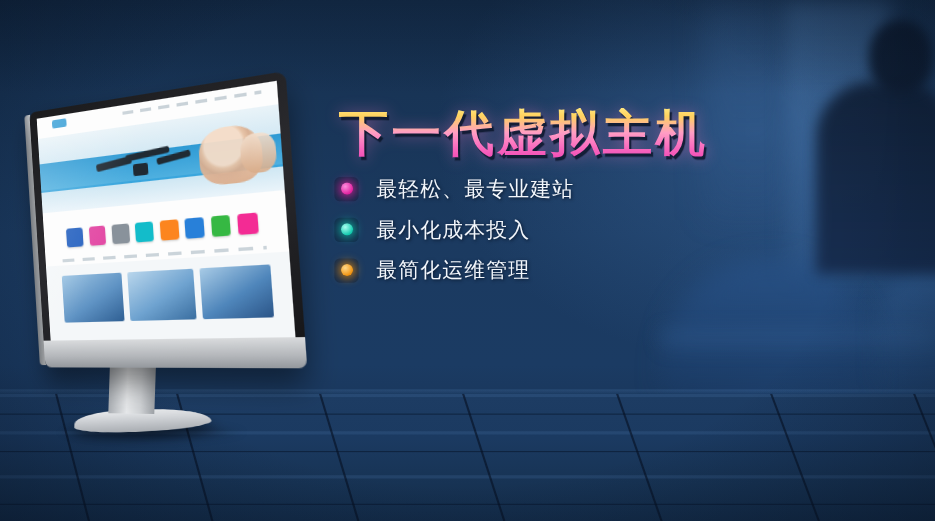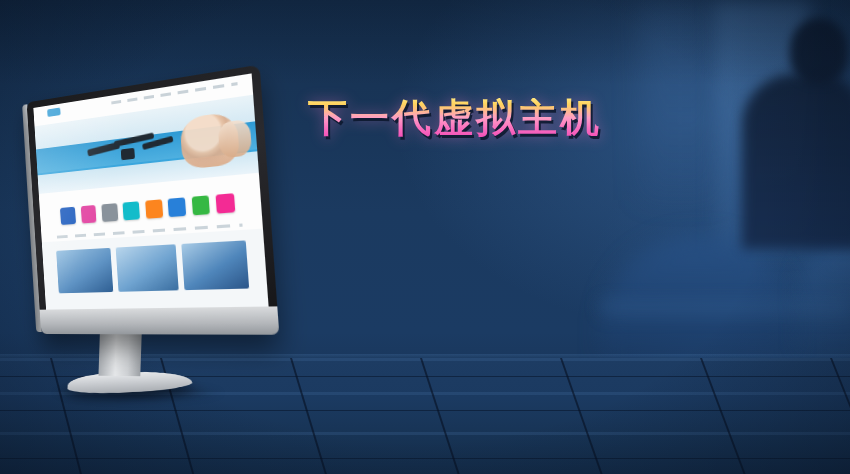--- a/index.html
+++ b/index.html
@@ -212,30 +212,30 @@
   .imac-shadow{
     position:absolute;left:48px;top:306px;width:170px;height:18px;
     background:radial-gradient(ellipse at center, rgba(4,12,26,.55), rgba(4,12,26,0) 72%);
     filter:blur(3px);
   }
 
   
   #copy{position:absolute;left:300px;top:98px;width:420px;}
 
   .headline{
-    font-size:39px;
+    font-size:45px;
     font-weight:bold;
     letter-spacing:3px;
     line-height:1.05;
     margin:0 0 8px 8px;
     background:linear-gradient(180deg,#ffe680 0%,#ffd25e 16%,#ff9ec4 48%,#fb72c0 72%,#f049b6 100%);
     -webkit-background-clip:text;background-clip:text;
     -webkit-text-fill-color:transparent;color:transparent;
     filter:drop-shadow(2px 3px 0 rgba(10,22,44,.85)) drop-shadow(0 0 7px rgba(255,120,200,.35));
-    font-family:Liberation Sans, sans-serif;
+    font-family:Liberation Serif, serif;
   }
 
   .subline{
     font-size:23px;
     color:#ffffff;
     letter-spacing:5px;
     margin:0 0 20px 12px;
     font-style:italic;
     font-family:"DejaVu Serif","Liberation Serif",serif;
     text-shadow:1px 2px 3px rgba(6,16,34,.8);
@@ -343,15 +343,35 @@
           <div class="screen-gloss"></div>
         </div>
         <div class="imac-chin"></div>
       </div>
     </div>
   </div>
 
   <div id="copy">
     <h1 class="headline">下一代虚拟主机</h1>
 
+    <ul class="bullets" id="feature-list">
+      <li class="bullet">
+        <span class="dot-wrap">
+            <span class="dot pink"></span>
+          </span>
+        <span class="bullet-text">最轻松、最专业建站</span>
+      </li>
+      <li class="bullet">
+        <span class="dot-wrap">
+            <span class="dot teal"></span>
+          </span>
+        <span class="bullet-text">最小化成本投入</span>
+      </li>
+      <li class="bullet">
+        <span class="dot-wrap">
+            <span class="dot orange"></span>
+          </span>
+        <span class="bullet-text">最简化运维管理</span>
+      </li>
+    </ul>
   </div>
 
 </div>
 
 </body></html>

